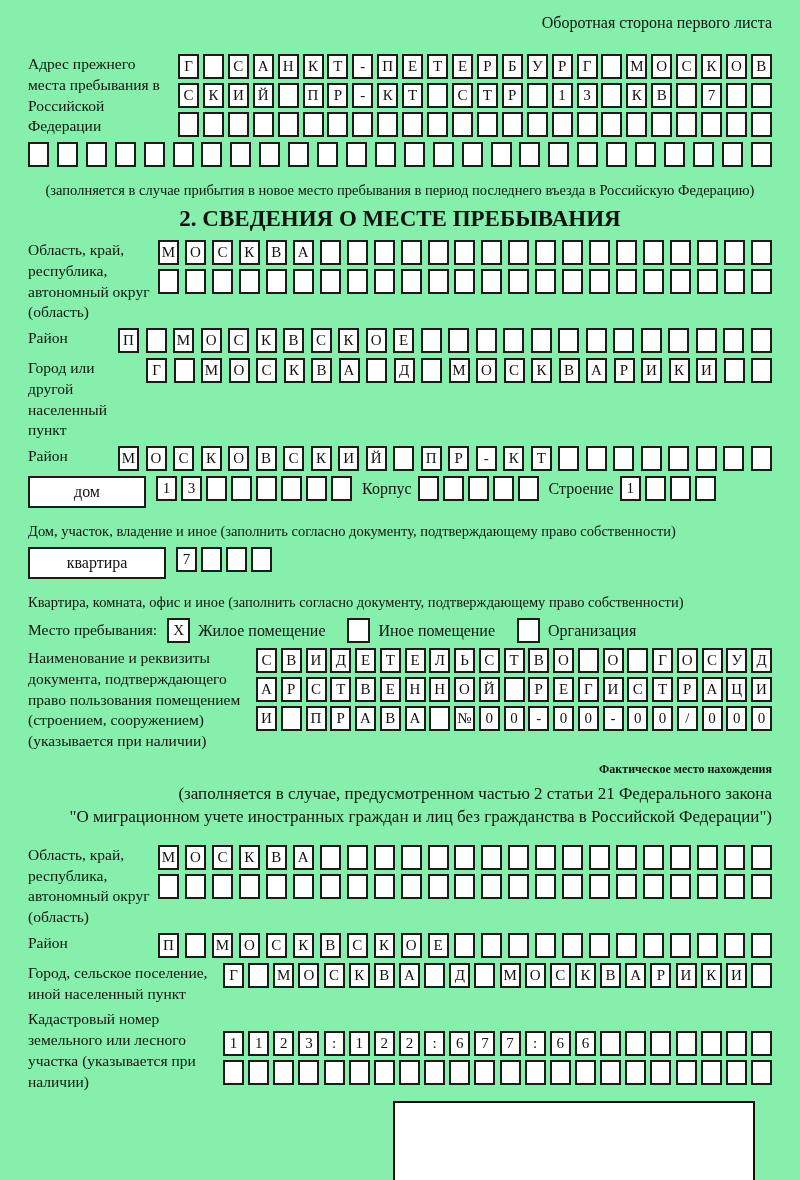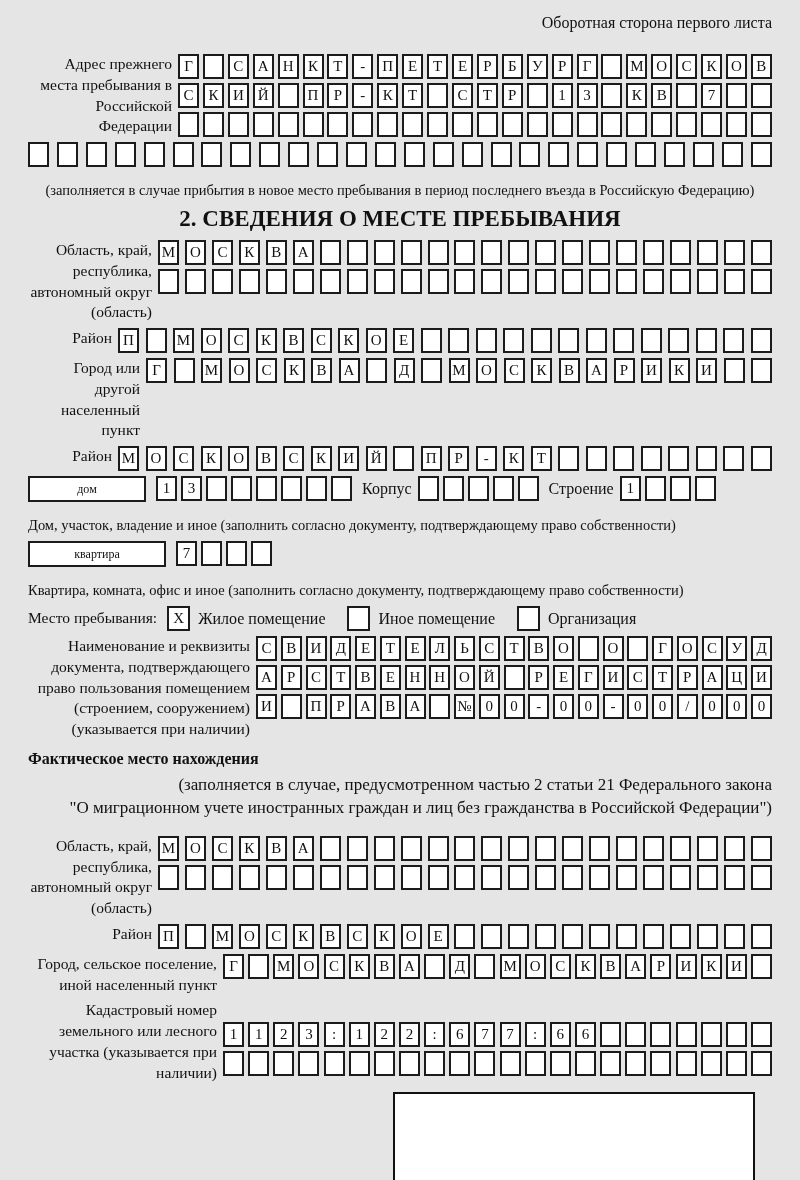--- a/index.html
+++ b/index.html
@@ -1,34 +1,34 @@
 <!DOCTYPE html>
 <html><head>
 <meta charset="utf-8">
 <style>
   * { margin:0; padding:0; box-sizing:border-box; }
   html,body { background:#fff; }
   body { font-family:"Liberation Serif","DejaVu Serif",serif; color:#111; }
-  .page { width:800px; height:1180px; padding:14px 28px 8px; position:relative; overflow:hidden; background:#e5e5e5; }
+  .page { width:800px; height:1180px; padding:14px 28px 8px; position:relative; overflow:hidden; background:#86efac; }
 
   .hdr { text-align:right; font-size:16px; margin-bottom:22px; }
 
-  .frow { display:flex; align-items:flex-start; margin-bottom:5px;text-align:right; }
+  .frow { display:flex; align-items:flex-start; margin-bottom:5px; }
   .lbl { font-size:15.5px; line-height:1.34; flex:none; padding-right:6px; }
   .w150{width:150px;} .w130{width:130px;} .w118{width:118px;} .w90{width:90px;} .w228{width:228px;} .w195{width:195px;}
   .cellstack { flex:1; display:flex; flex-direction:column; gap:4px; }
   .cells { display:flex; gap:4px; }
   .cells.spread { flex:1; gap:0; justify-content:space-between; }
   .cell { width:21px; height:25px; flex:none; border:2px solid #1b1b1b; display:flex; align-items:center; justify-content:center; font-size:15px; background:#fff; }
   .caption { font-size:14.5px; text-align:center; margin:15px 0 7px; }
   .sect-title { font-size:23px; font-weight:bold; text-align:center; margin:6px 0 8px; }
-  .sub-title { font-size:16px; font-weight:bold; text-align:left; margin:10px 0 6px; }
+  .sub-title { font-size:12px; font-weight:bold; text-align:right; margin:10px 0 6px; }
   .note { font-size:17px; text-align:right; line-height:1.35; margin-bottom:16px; }
 
-  .fieldbox { border:2px solid #1b1b1b; height:26px; display:flex; align-items:center; justify-content:center; font-size:12px; flex:none; background:#fff; }
+  .fieldbox { border:2px solid #1b1b1b; height:32px; display:flex; align-items:center; justify-content:center; font-size:16px; flex:none; background:#fff; }
   .inline-lbl { font-size:16px; line-height:26px; margin:0 6px 0 10px; flex:none; }
 
   .stay { align-items:center; margin-top:4px; }
   .stay .opt-lbl { font-size:16px; margin:0 22px 0 8px; }
   .checkbox { width:23px; height:25px; border:2px solid #1b1b1b; display:flex; align-items:center; justify-content:center; font-size:15px; flex:none; background:#fff; }
   .hint { font-size:15px; padding-left:238px; margin:2px 0 8px; }
 
   .fullrow { margin-bottom:4px; }
 
   .stamp-wrap { margin-left:365px; width:379px; margin-top:8px; }

